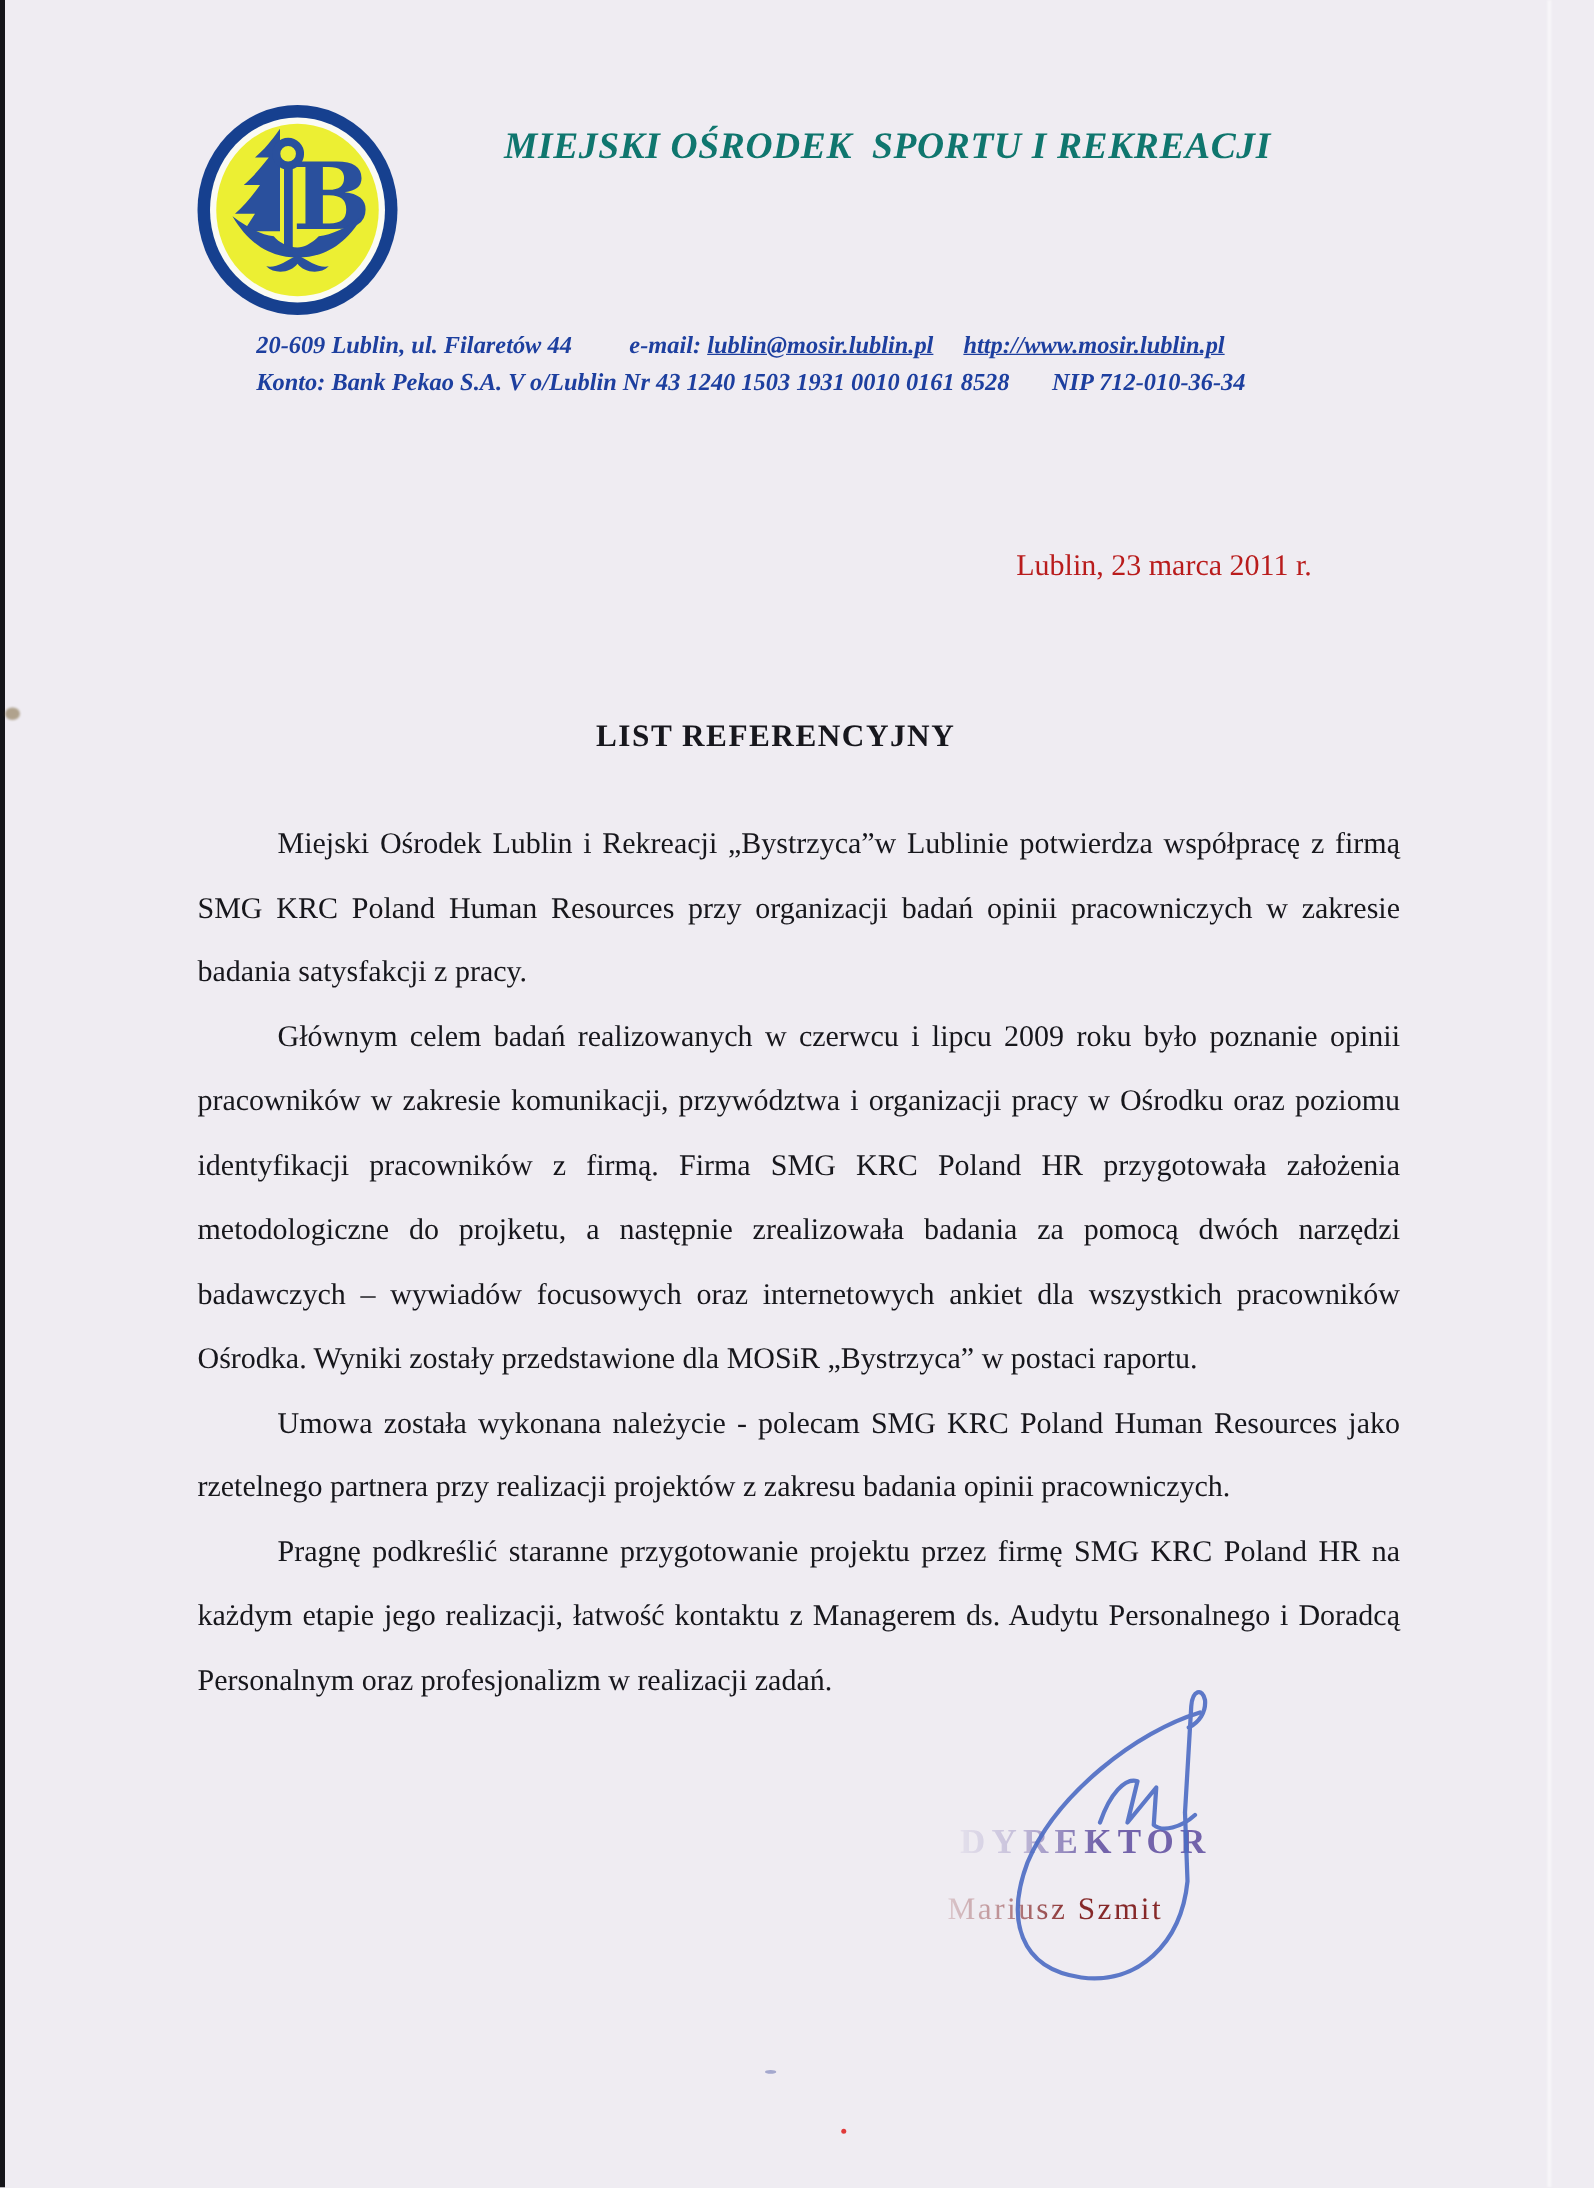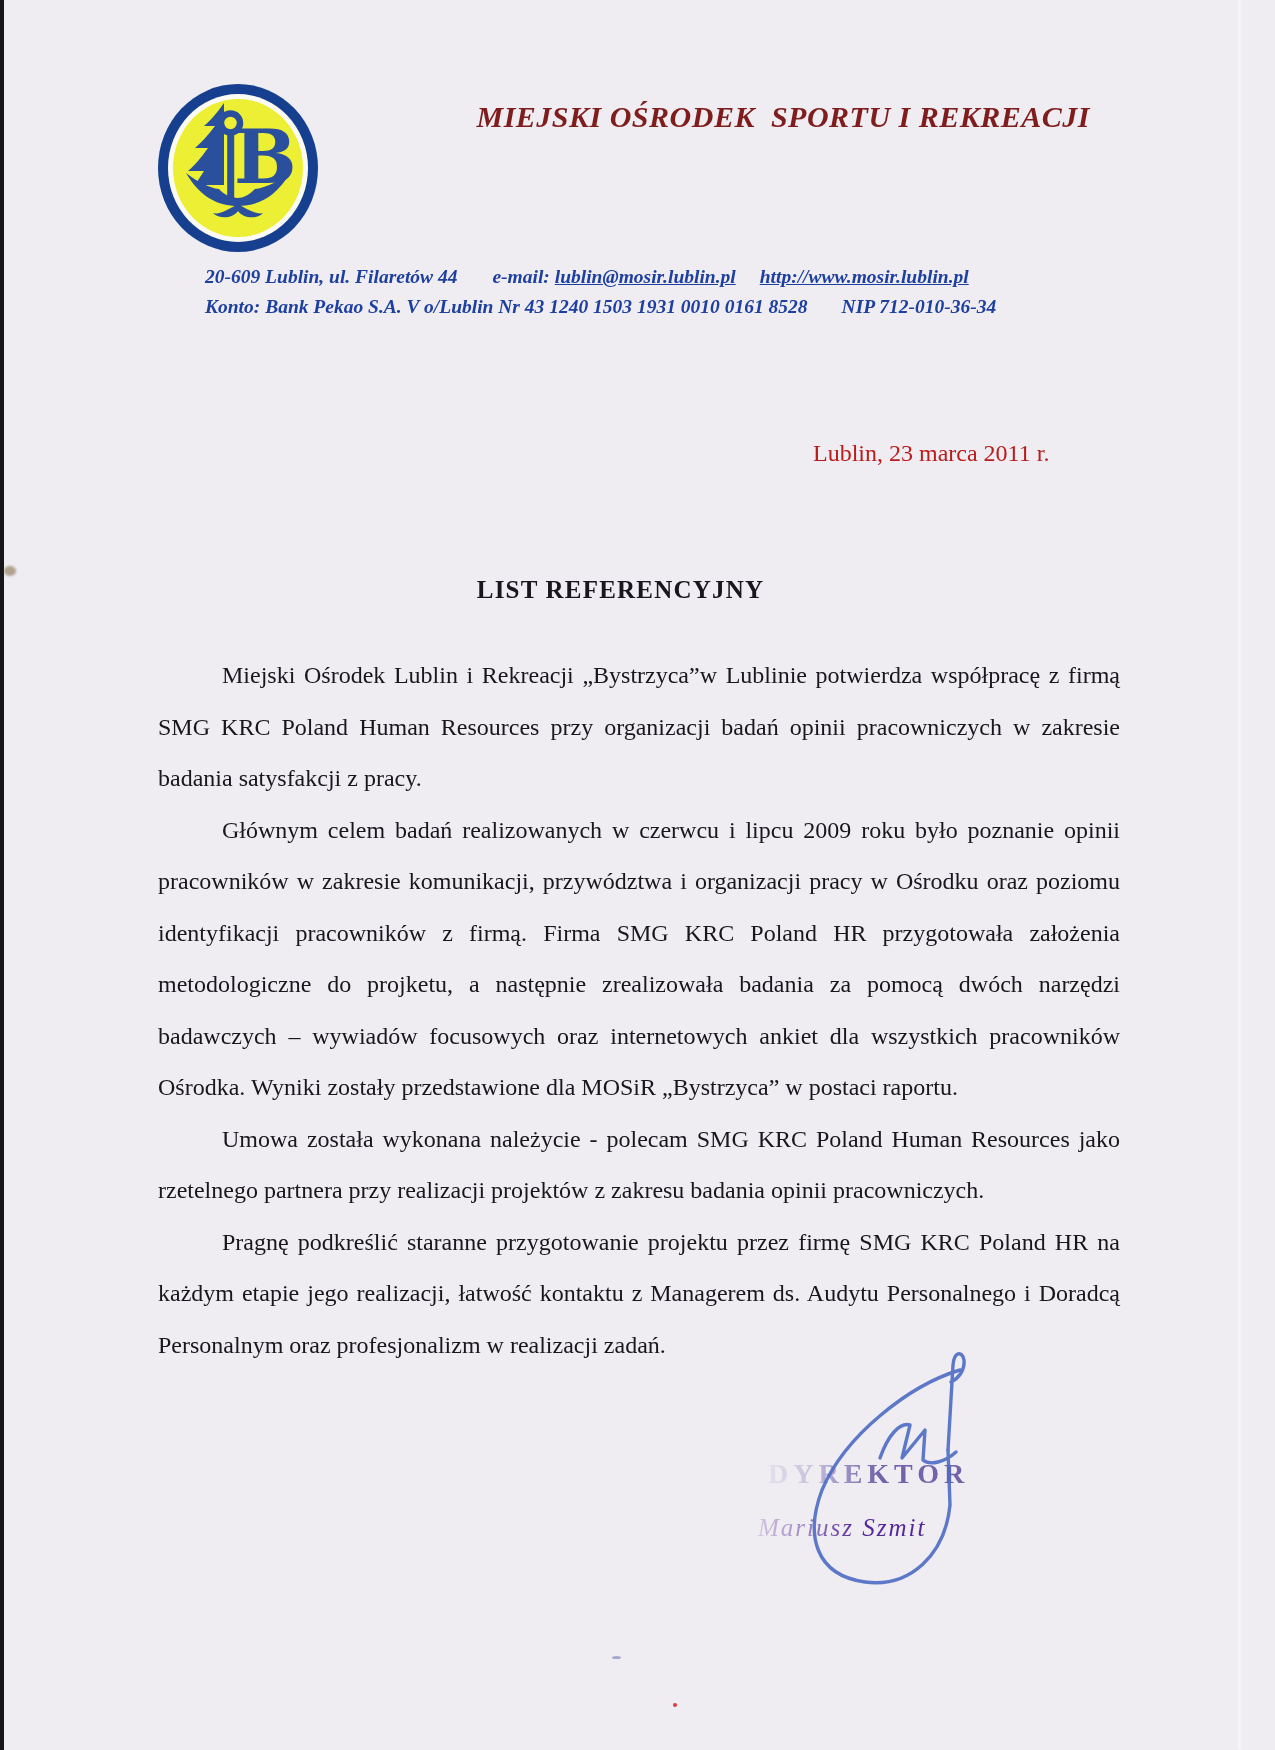--- a/index.html
+++ b/index.html
@@ -11,49 +11,49 @@
   
   .scan-strip{position:absolute;left:0;top:0;width:4px;height:1750px;background:#15151a;}
   .speck{position:absolute;border-radius:50%;}
   .speck-brown{left:4px;top:566px;width:12px;height:10px;background:rgba(124,102,58,.55);filter:blur(1px);}
   .speck-red{left:673px;top:1703px;width:4px;height:4px;background:#e03a3a;}
   .speck-blue{left:612px;top:1656px;width:9px;height:3px;background:rgba(90,100,170,.5);}
   .crease{position:absolute;left:1238px;top:0;width:3px;height:1750px;background:rgba(255,255,255,.55);filter:blur(1px);}
 
   
   .logo{position:absolute;left:157px;top:83px;width:162px;height:170px;}
-  .org{position:absolute;left:330px;top:100px;width:760px;text-align:right;
-       color:#7f1d1d;font-style:italic;font-weight:bold;}
+  .org{position:absolute;left:330px;top:100px;width:760px;text-align:center;
+       color:#0f766e;font-style:italic;font-weight:bold;}
   .org-line1{font-size:30px;letter-spacing:.5px;white-space:pre;}
   .org-line2{font-size:32px;margin-top:7px;transform:translateX(-30px);}
 
   .contact{position:absolute;left:205px;top:262px;width:900px;
            color:#1d3f9f;font-style:italic;font-weight:bold;font-size:19.5px;line-height:30px;white-space:nowrap;}
-  .contact .gap1{margin-left:35px;text-align:right;}
+  .contact .gap1{margin-left:46px;text-align:right;}
   .contact .gap2{margin-left:24px;}
   .contact .gap3{margin-left:34px;}
   .u{text-decoration:underline;}
 
   .dateline{position:absolute;left:813px;top:403px;font-size:24px;color:#b91c1c;margin-top:37px;}
 
   .doc-title{position:absolute;left:0;top:576px;width:1275px;text-align:center;
              font-size:25px;font-weight:bold;letter-spacing:1.2px;color:#17171d;
              transform:translateX(-17px);}
 
   .body-text{position:absolute;left:158px;top:650px;width:962px;
              font-size:24px;line-height:51.5px;color:#17171c;text-align:justify;}
   .body-text p{margin:0;text-indent:64px;}
 
   
   .stamp-title{position:absolute;left:768px;top:1458px;
                font-size:28px;font-weight:bold;letter-spacing:5px;color:#6b5ca6;
                -webkit-mask-image:linear-gradient(to right,rgba(0,0,0,.08) 0%,rgba(0,0,0,.3) 22%,rgba(0,0,0,.95) 55%);
                mask-image:linear-gradient(to right,rgba(0,0,0,.08) 0%,rgba(0,0,0,.3) 22%,rgba(0,0,0,.95) 55%);}
   .stamp-name{position:absolute;left:758px;top:1514px;
-              font-size:25px;font-style:italic;letter-spacing:2px;color:#4c1d95;
+              font-size:25px;letter-spacing:2px;color:#7f1d1d;
               -webkit-mask-image:linear-gradient(to right,rgba(0,0,0,.18) 0%,rgba(0,0,0,.45) 25%,rgba(0,0,0,.95) 60%);
               mask-image:linear-gradient(to right,rgba(0,0,0,.18) 0%,rgba(0,0,0,.45) 25%,rgba(0,0,0,.95) 60%);}
   .sig-svg{position:absolute;left:760px;top:1330px;width:260px;height:280px;}
 </style>
 </head>
 <body>
 
 <div class="scan-strip"></div>
 <div class="speck speck-brown"></div>
 <div class="speck speck-red"></div>

